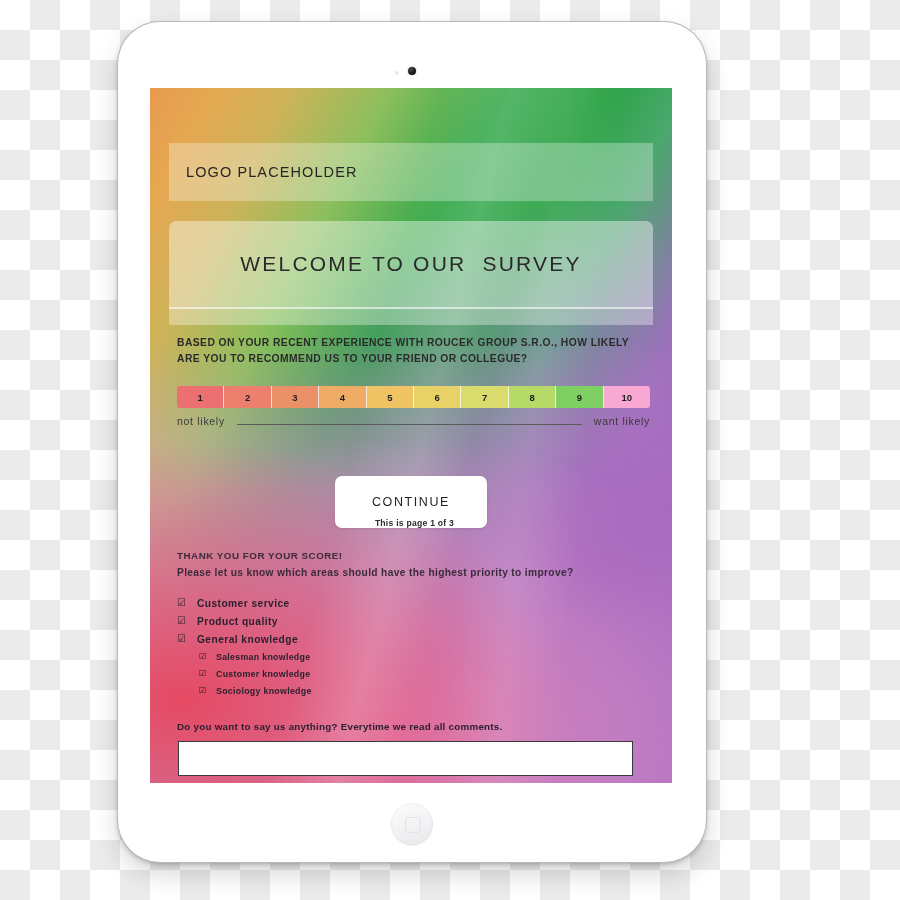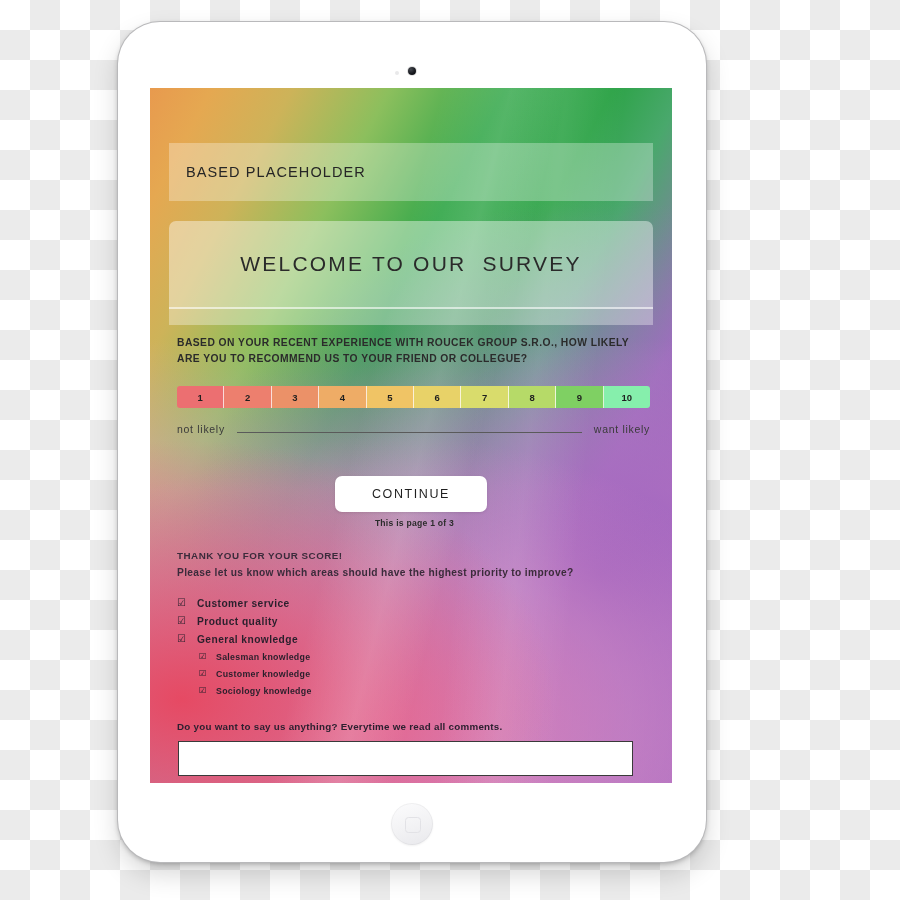--- a/index.html
+++ b/index.html
@@ -237,36 +237,35 @@
     position: absolute;
     left: 27px;
     right: 22px;
     top: 325px;
     height: 16px;
     display: flex;
     align-items: center;
     font-size: 10.5px;
     letter-spacing: 0.7px;
     color: #3a3a3a;
-    margin-top: 8px;
   }
   .scale-labels .rule {
     flex: 1;
     height: 0;
     border-top: 1px solid #5a5a5a;
     margin: 7px 12px 0 12px;
   }
 
   
   .continue-btn {
     position: absolute;
     left: 50%;
     top: 388px;
     width: 152px;
-    height: 36px;
+    height: 52px;
     margin-left: -76px;
     background: #ffffff;
     border-radius: 7px;
     display: flex;
     align-items: center;
     justify-content: center;
     font-size: 12.5px;
     letter-spacing: 1.6px;
     color: #1f1f1f;
     box-shadow: 0 1px 3px rgba(0,0,0,0.10);
@@ -374,21 +373,21 @@
     <span class="camera"></span>
 
     <div id="screen">
       <div class="bg-base"></div>
       <div class="bg-warm"></div>
       <div class="bg-sheen"></div>
 
       <div class="content">
 
         <div class="logo-bar">
-          <span class="logo-text">BASED PLACEHOLDER</span>
+          <span class="logo-text">LOGO PLACEHOLDER</span>
         </div>
 
         <div class="welcome-card">
           <span class="welcome-title">WELCOME TO OUR  SURVEY</span>
         </div>
         <div class="card-divider"></div>
         <div class="card-lower"></div>
 
         <div class="question">
           <div>BASED ON YOUR RECENT EXPERIENCE WITH ROUCEK GROUP S.R.O., HOW LIKELY</div>
@@ -398,21 +397,21 @@
         <div class="scale" id="scale">
             <div class="scale-cell" style="background: rgb(236, 111, 113);">1</div>
             <div class="scale-cell" style="background: rgb(237, 127, 110);">2</div>
             <div class="scale-cell" style="background: rgb(235, 145, 104);">3</div>
             <div class="scale-cell" style="background: rgb(238, 172, 102);">4</div>
             <div class="scale-cell" style="background: rgb(240, 196, 101);">5</div>
             <div class="scale-cell" style="background: rgb(232, 210, 104);">6</div>
             <div class="scale-cell" style="background: rgb(217, 220, 108);">7</div>
             <div class="scale-cell" style="background: rgb(182, 218, 104);">8</div>
             <div class="scale-cell" style="background: rgb(127, 208, 99);">9</div>
-            <div class="scale-cell" style="background: #86efac;">10</div>
+            <div class="scale-cell" style="background: #f9a8d4;">10</div>
           </div>
 
         <div class="scale-labels">
           <span>not likely</span>
           <span class="rule"></span>
           <span>want likely</span>
         </div>
 
         <div class="continue-btn">CONTINUE</div>
         <div class="page-indicator">This is page 1 of 3</div>

